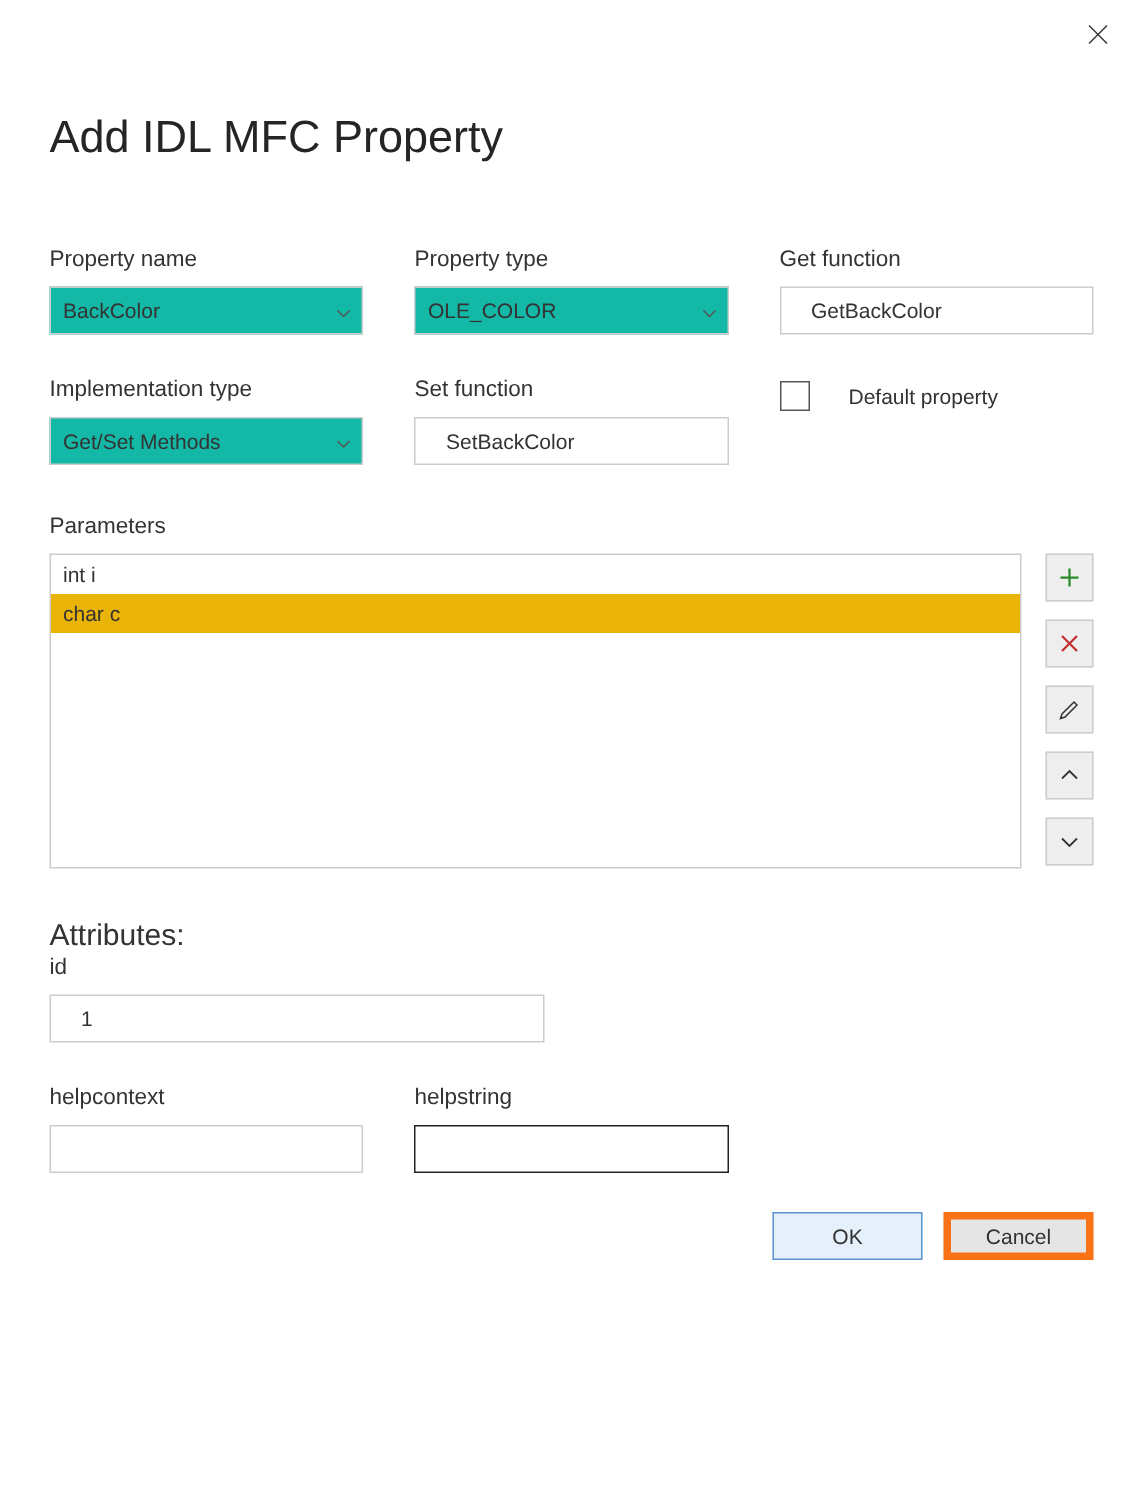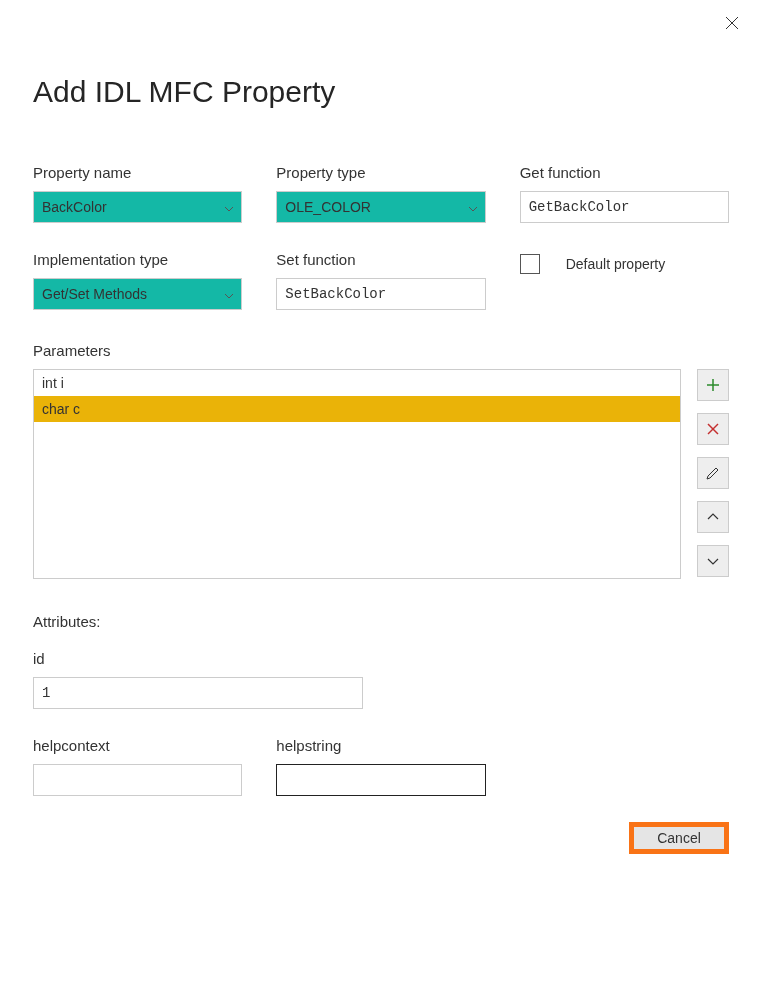--- a/index.html
+++ b/index.html
@@ -52,23 +52,23 @@
     .field-label {
       font-size: 15px;
       color: #333;
       margin-bottom: 10px;
       display: block;
     }
     .text-input {
       width: 100%;
       height: 32px;
       border: 1px solid #ccc;
-      padding: 5px 8px;
-      font-size: 14px;
-      font-family: Liberation Mono, monospace;
+      padding: 5px 20px;
+      font-size: 14px;
+      font-family: Liberation Sans, sans-serif;
       color: #333;
       background: #fff;
     }
     .combo-wrap {
       position: relative;
       width: 100%;
     }
     .combo-input {
       width: 100%;
       height: 32px;
@@ -143,23 +143,22 @@
       justify-content: center;
     }
     .icon-btn svg {
       width: 16px;
       height: 16px;
     }
     .attributes-section {
       margin-top: 34px;
     }
     .attr-label {
-      font-size: 15px;
-      color: #333;
-      margin-bottom: 20px;
+      font-size: 20px;
+      color: #333;
     }
     .button-row {
       display: flex;
       justify-content: flex-end;
       gap: 14px;
       margin-top: 26px;
     }
     .dialog-btn {
       width: 100px;
       height: 32px;
@@ -298,14 +297,15 @@
       <input class="text-input" type="text" value="" style="">
     </div>
     <div class="field-group" style="margin-bottom:0;">
       <label class="field-label">helpstring</label>
       <input class="text-input helpstring-input" type="text" value="" style="">
     </div>
   </div>
 </div>
 
 <div class="button-row">
+  <button class="dialog-btn primary">OK</button>
   <button class="dialog-btn">Cancel</button>
 </div>
 
 </body></html>

